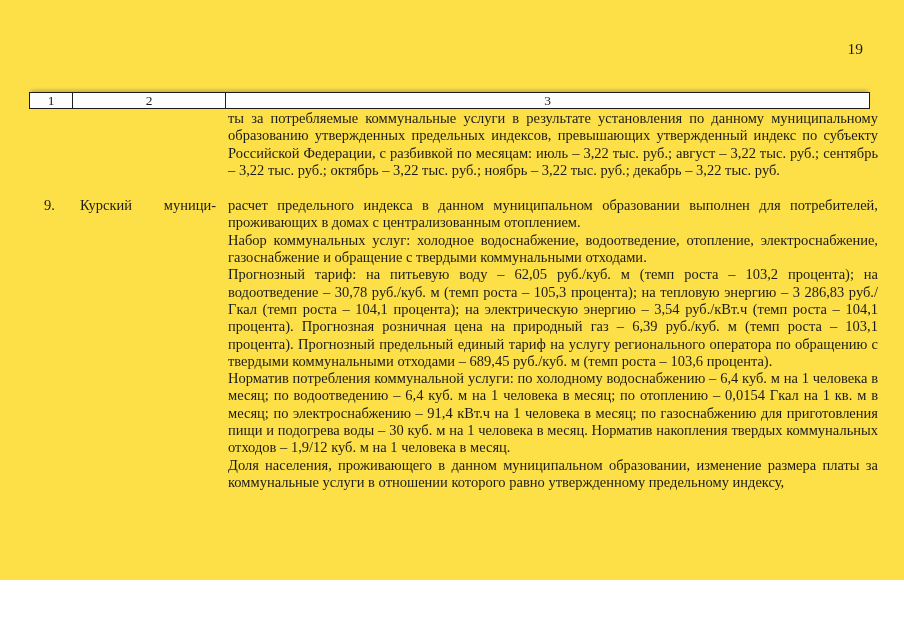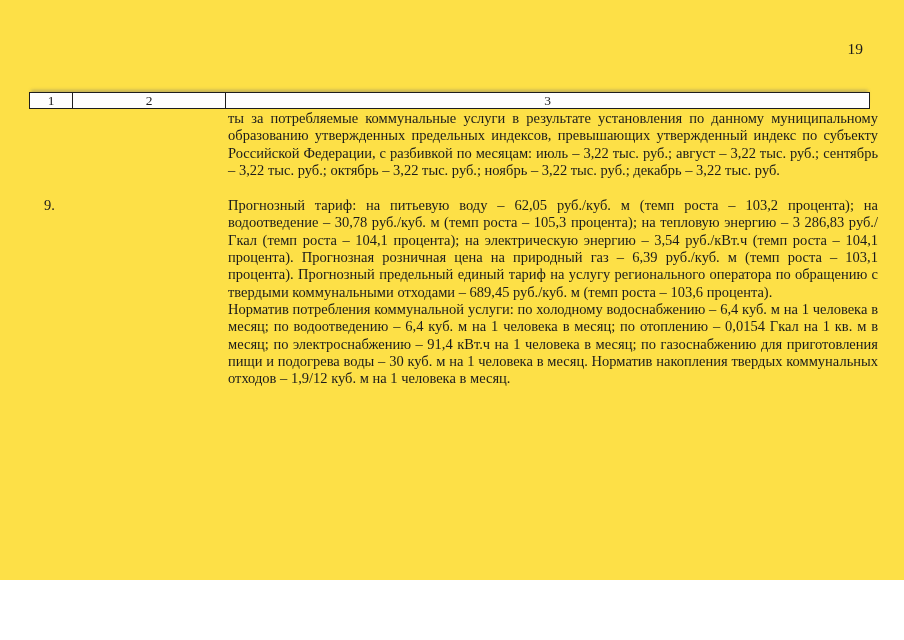--- a/index.html
+++ b/index.html
@@ -83,21 +83,25 @@
       <div class="cell c1"></div>
       <div class="cell c2"></div>
       <div class="cell c3">
         <p>ты за потребляемые коммунальные услуги в результате установления по данному муниципальному образованию утвержденных предельных индексов, превышающих утвержденный индекс по субъекту Российской Федерации, с разбивкой по месяцам: июль – 3,22 тыс. руб.; август – 3,22 тыс. руб.; сентябрь – 3,22 тыс. руб.; октябрь – 3,22 тыс. руб.; ноябрь – 3,22 тыс. руб.; декабрь – 3,22 тыс. руб.</p>
       </div>
     </div>
 
     <div class="trow row-gap">
       <div class="cell c1">9.</div>
       <div class="cell c2">
+        <div class="jline">Курский муници-</div>
       </div>
       <div class="cell c3">
+        <p>расчет предельного индекса в данном муниципальном образовании выполнен для потребителей, проживающих в домах с централизованным отоплением.</p>
+        <p>Набор коммунальных услуг: холодное водоснабжение, водоотведение, отопление, электроснабжение, газоснабжение и обращение с твердыми коммунальными отходами.</p>
         <p>Прогнозный тариф: на питьевую воду – 62,05 руб./куб. м (темп роста – 103,2 процента); на водоотведение – 30,78 руб./куб. м (темп роста – 105,3 процента); на тепловую энергию – 3&nbsp;286,83 руб./Гкал (темп роста – 104,1 процента); на электрическую энергию – 3,54 руб./кВт.ч (темп роста – 104,1 процента). Прогнозная розничная цена на природный газ – 6,39 руб./куб. м (темп роста – 103,1 процента). Прогнозный предельный единый тариф на услугу регионального оператора по обращению с твердыми коммунальными отходами – 689,45 руб./куб. м (темп роста – 103,6 процента).</p>
         <p>Норматив потребления коммунальной услуги: по холодному водоснабжению – 6,4 куб. м на 1 человека в месяц; по водоотведению – 6,4 куб. м на 1 человека в месяц; по отоплению – 0,0154 Гкал на 1 кв. м в месяц; по электроснабжению – 91,4 кВт.ч на 1 человека в месяц; по газоснабжению для приготовления пищи и подогрева воды – 30 куб. м на 1 человека в месяц. Норматив накопления твердых коммунальных отходов – 1,9/12 куб. м на 1 человека в месяц.</p>
+        <p>Доля населения, проживающего в данном муниципальном образовании, изменение размера платы за коммунальные услуги в отношении которого равно утвержденному предельному индексу,</p>
       </div>
     </div>
 
   </div>
 </div>
 
 </body></html>

